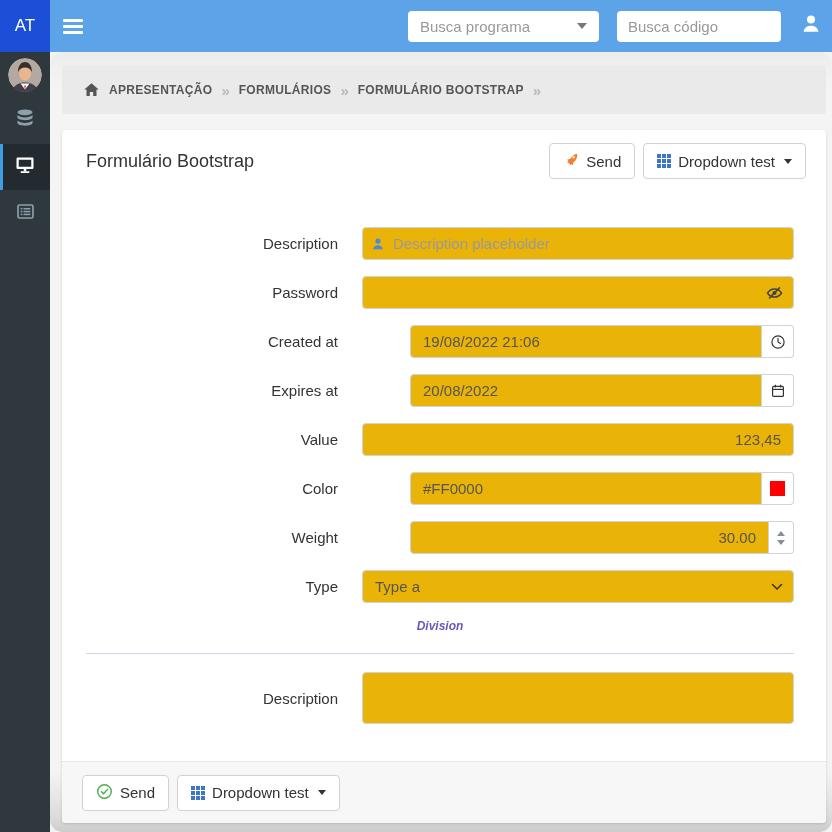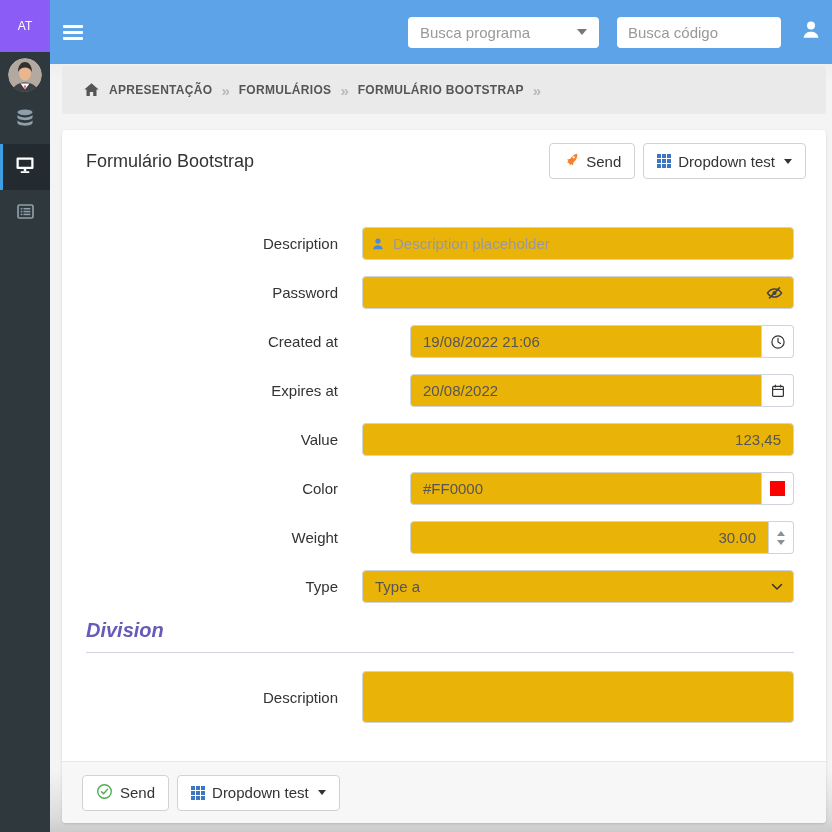--- a/index.html
+++ b/index.html
@@ -3,37 +3,37 @@
 <meta charset="utf-8">
 <style>
   html,body{margin:0;padding:0;}
   body{
     width:832px;height:832px;position:relative;overflow:hidden;
     font-family:"Liberation Sans",sans-serif;
     background:#f3f3f3;
   }
   
   .sidebar{position:absolute;left:0;top:0;width:50px;height:832px;background:#2f383d;z-index:10;}
-  .logo{height:52px;background:#8b5cf6;color:#fff;font-size:12px;display:flex;align-items:center;justify-content:center;cursor:pointer;}
+  .logo{height:52px;background:#1d4ed8;color:#fff;font-size:17px;display:flex;align-items:center;justify-content:center;cursor:pointer;}
   .side-item{height:46px;display:flex;align-items:center;justify-content:center;cursor:pointer;}
   .side-item.active{background:#232b30;box-shadow:inset 3px 0 0 #3f9ee2;}
   .avatar-wrap{width:34px;height:34px;border-radius:50%;overflow:hidden;}
   
-  .header{position:absolute;left:50px;top:0;right:0;height:64px;background:#5da3e7;display:flex;align-items:center;z-index:9;}
+  .header{position:absolute;left:50px;top:0;right:0;height:52px;background:#5da3e7;display:flex;align-items:center;z-index:9;}
   .hamburger{margin-left:13px;width:20px;height:15px;display:flex;flex-direction:column;justify-content:space-between;cursor:pointer;}
   .hamburger span{display:block;height:3px;background:#fff;border-radius:1px;}
   .header-right{margin-left:auto;display:flex;align-items:center;gap:18px;padding-right:9px;}
   .program-select{width:191px;height:31px;background:#fff;border-radius:4px;display:flex;align-items:center;padding:0 12px;box-sizing:border-box;color:#999;font-size:15px;cursor:pointer;}
   .program-select .sel-caret{margin-left:auto;width:0;height:0;border-left:5px solid transparent;border-right:5px solid transparent;border-top:6px solid #777;}
   .code-input{width:164px;height:31px;border:none;border-radius:4px;padding:0 11px;box-sizing:border-box;font-size:15px;color:#333;outline:none;}
   .code-input::placeholder{color:#999;}
   .user-btn{width:24px;height:24px;display:flex;align-items:center;justify-content:center;cursor:pointer;}
   
   .content{position:absolute;left:50px;top:52px;right:0;bottom:0;
-    background:linear-gradient(180deg,#ececec 0,#f4f4f4 4%,#f4f4f4 92%,#dcdcdc 98%,#cccccc 100%);}
+    background:linear-gradient(180deg,#ececec 0,#f4f4f4 4%,#f4f4f4 92%,#dcdcdc 98%,#cccccc 100%);border-radius:13px;}
   .breadcrumb{position:absolute;left:12px;right:6px;top:14px;height:48px;background:#eaeaea;border-radius:3px;display:flex;align-items:center;padding:0 12px 0 21px;box-sizing:border-box;}
   .crumb{font-size:12px;font-weight:600;color:#555;letter-spacing:.3px;cursor:pointer;}
   .crumb-sep{color:#b9b9b9;font-size:15px;font-weight:700;margin:0 9px;}
   .crumb-home{margin-right:9px;display:flex;align-items:center;cursor:pointer;}
   
   .card{position:absolute;left:12px;right:6px;top:78px;bottom:9px;background:#fff;border-radius:4px;box-shadow:0 1px 3px rgba(0,0,0,.14);}
   .card-header{height:62px;display:flex;align-items:center;padding:0 20px 0 24px;}
   .card-title{font-size:18px;color:#333;}
   .header-actions{margin-left:auto;display:flex;gap:8px;}
   .btn{height:36px;background:#fff;border:1px solid #d2d2d2;border-radius:4px;display:inline-flex;align-items:center;gap:7px;padding:0 13px;font-size:15px;color:#333;cursor:pointer;font-family:inherit;}
@@ -53,21 +53,21 @@
   .inner-icon-left{position:absolute;left:9px;top:50%;transform:translateY(-50%);display:flex;pointer-events:none;}
   .inner-icon-right{position:absolute;right:10px;top:50%;transform:translateY(-50%);display:flex;cursor:pointer;}
   .igroup .tinput{border-radius:4px 0 0 4px;margin-left:48px;}
   .addon{width:31px;flex:none;border:1px solid #ced4da;border-left:none;border-radius:0 4px 4px 0;background:#fff;display:flex;align-items:center;justify-content:center;cursor:pointer;}
   .swatch{width:15px;height:15px;background:#ff0000;}
   .addon.spin{width:24px;flex-direction:column;gap:4px;}
   .spin-up{width:0;height:0;border-left:4px solid transparent;border-right:4px solid transparent;border-bottom:5px solid #8b8f94;cursor:pointer;}
   .spin-dn{width:0;height:0;border-left:4px solid transparent;border-right:4px solid transparent;border-top:5px solid #8b8f94;cursor:pointer;}
   select.tinput{appearance:none;-webkit-appearance:none;color:#555;}
   .sel-chev{position:absolute;right:11px;top:50%;transform:translateY(-50%);pointer-events:none;display:flex;}
-  .division{margin:6px 0 18px 0;padding-bottom:10px;border-bottom:1px solid #d6d2e4;color:#675bb8;font-weight:bold;font-style:italic;font-size:20px;}
+  .division{margin:6px 0 18px 0;padding-bottom:20px;border-bottom:1px solid #d6d2e4;color:#675bb8;font-weight:bold;font-style:italic;font-size:12px;text-align:center;}
   textarea.tinput{height:52px;resize:none;padding-top:6px;}
   
   .card-footer{position:absolute;left:0;right:0;bottom:0;height:61px;background:#f7f7f7;border-top:1px solid #e7e7e7;border-radius:0 0 4px 4px;display:flex;align-items:center;gap:8px;padding:0 20px;}
 </style>
 </head>
 <body>
 
 <div class="sidebar">
   <div class="logo">
     <span>AT</span>

